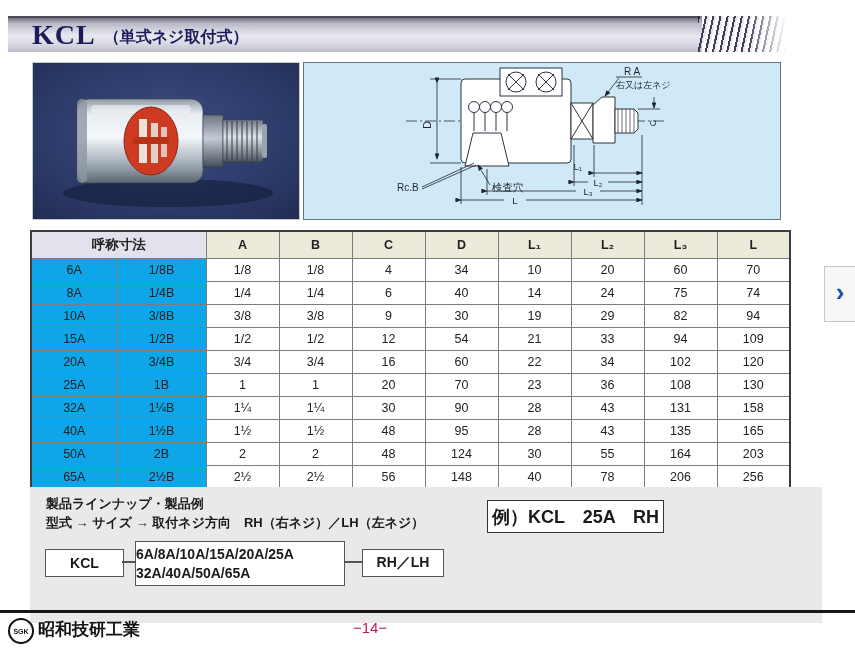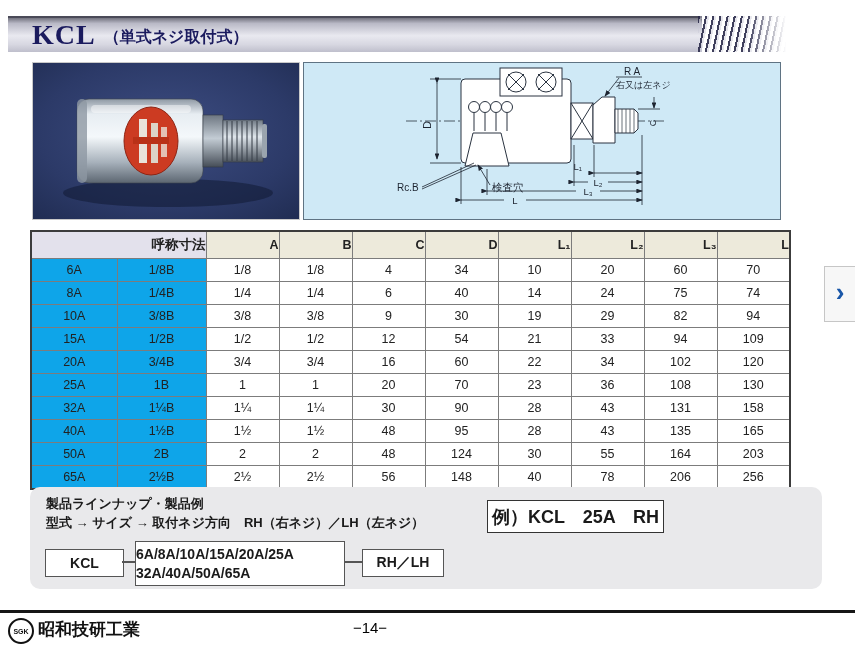--- a/index.html
+++ b/index.html
@@ -21,28 +21,28 @@
   
   .photo-panel{position:absolute;left:32px;top:62px;width:266px;height:156px;border:1px solid #c9c9c9;}
   .diagram-panel{position:absolute;left:303px;top:62px;width:476px;height:156px;
     background:#cfe9f6;border:1px solid #5f7383;}
 
   
   table.dims{position:absolute;left:30px;top:230px;border-collapse:collapse;table-layout:fixed;
     font-size:12.5px;color:#222;}
   table.dims th,table.dims td{border:1px solid #7c7c7c;text-align:center;padding:0;}
   table.dims{border:2px solid #3c3c3c;}
-  table.dims thead th{height:26px;background:#edeadb;font-weight:bold;font-size:12.5px;text-align:right;}
+  table.dims thead th{height:26px;background:#edeadb;font-weight:bold;font-size:12.5px;}
   table.dims thead th.nomh{background:#e3e1ec;font-size:13.5px;}
   table.dims tbody td{height:22px;background:#ffffff;}
   table.dims tbody td.nom{background:#0ea5e9;}
   .cw-n1{width:86px;} .cw-n2{width:89px;} .cw-d{width:73px;}
 
   
-  .lineup{position:absolute;left:30px;top:487px;width:792px;height:102px;background:#e9e9eb;border-radius:10px;}
+  .lineup{position:absolute;left:30px;top:487px;width:792px;height:136px;background:#e9e9eb;border-radius:0;}
   .lineup-heading{position:absolute;left:16px;top:8px;font-size:13px;font-weight:bold;}
   .lineup-flow{position:absolute;left:16px;top:27px;font-size:13px;font-weight:bold;}
   .example-box{position:absolute;left:457px;top:13px;width:175px;height:31px;background:#fff;
     border:1px solid #333;display:flex;align-items:center;justify-content:center;
     font-size:18px;font-weight:bold;}
   .flow-box{position:absolute;background:#fff;border:1px solid #555;display:flex;
     align-items:center;justify-content:center;font-size:14px;font-weight:bold;}
   .box-model{left:15px;top:62px;width:77px;height:26px;}
   .box-sizes{left:105px;top:54px;width:210px;height:45px;flex-direction:column;align-items:flex-start;
     justify-content:center;box-sizing:border-box;font-size:14px;line-height:19px;}
@@ -55,21 +55,21 @@
     border:1px solid #c6c6c6;border-right:none;display:flex;align-items:center;justify-content:center;
     cursor:pointer;}
   .next-btn span{font-size:26px;font-weight:bold;color:#1a57a8;line-height:1;margin-top:-4px;}
 
   
   .footer-rule{position:absolute;left:0;top:610px;width:855px;height:3px;background:#161616;}
   .logo-mark{position:absolute;left:8px;top:618px;width:22px;height:22px;border:2px solid #111;
     border-radius:50%;display:flex;align-items:center;justify-content:center;
     font-size:7px;font-weight:bold;letter-spacing:0;color:#111;}
   .company{position:absolute;left:38px;top:618px;font-size:17px;font-weight:bold;color:#111;}
-  .page-num{position:absolute;left:320px;top:619px;width:100px;text-align:center;font-size:15px;color:#000000;}
+  .page-num{position:absolute;left:320px;top:619px;width:100px;text-align:center;font-size:15px;color:#be185d;}
 
   svg text{font-family:"Liberation Sans","DejaVu Sans",sans-serif;}
 </style>
 </head>
 <body>
 
 <div class="page">
 
   <div class="title-bar">
     <span class="title-model">KCL</span>

